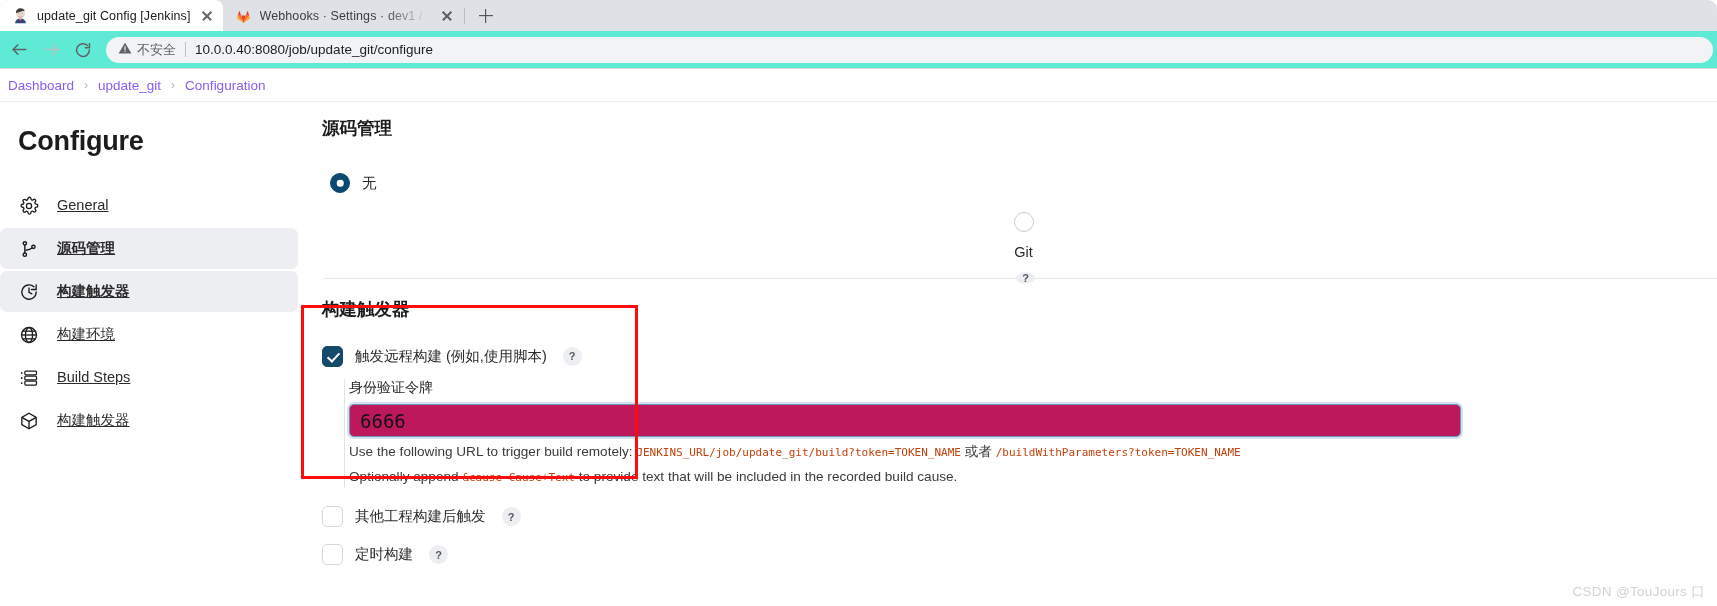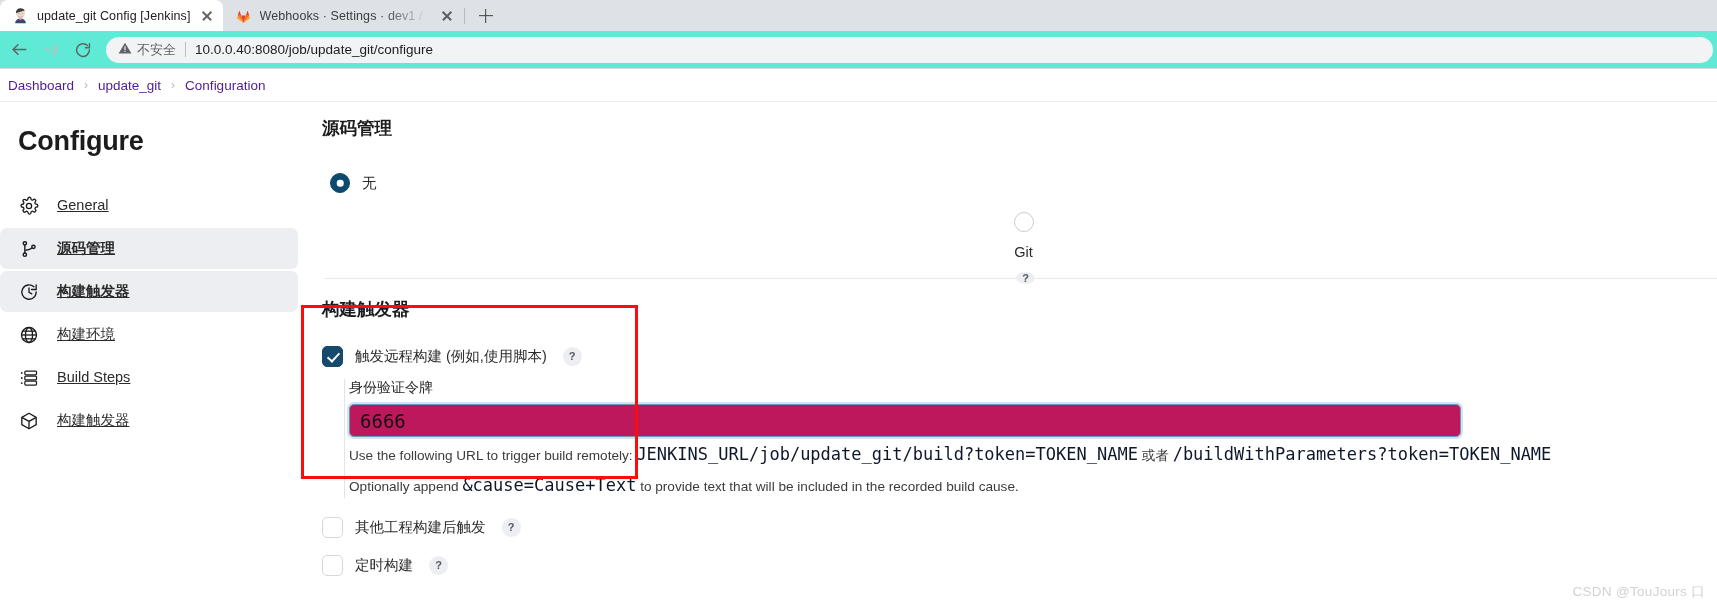--- a/index.html
+++ b/index.html
@@ -135,21 +135,21 @@
   .breadcrumb-bar {
     height: 33px;
     display: flex;
     align-items: center;
     padding: 0 0 0 8px;
     gap: 10px;
     font-size: 13.5px;
     color: #333;
     border-bottom: 1px solid #ebecee;
   }
-  .crumb { color: #4c1d95; }
+  .crumb { color: #8b5cf6; }
   .crumb-sep { color: #b5b8bd; font-size: 12px; }
 
   .body-wrap { display: flex; }
 
   .sidebar {
     width: 300px;
     flex: 0 0 300px;
     padding-top: 10px;
   }
   .sidebar h1 {
@@ -289,22 +289,22 @@
   }
   .help-line {
     font-size: 13.6px;
     color: #3c3c3c;
     margin-top: 5px;
     white-space: nowrap;
     line-height: 1.5;
   }
   .mono {
     font-family: "DejaVu Sans Mono", "Liberation Mono", monospace;
-    font-size: 17px;
-    color: #0f172a;
+    font-size: 11px;
+    color: #c2410c;
   }
 
   
   .annotation-box {
     position: absolute;
     border: 3px solid #fc0d0d;
     pointer-events: none;
     left: 301px;
     top: 305px;
     width: 337px;
@@ -313,21 +313,21 @@
 
   .watermark {
     position: absolute;
     right: 12px;
     bottom: 5px;
     font-size: 13.5px;
     color: #cfd2d6;
     letter-spacing: 0.3px;
     white-space: nowrap;
   }
-  .stage { position: relative; width: 1717px; height: 606px; overflow: hidden; }
+  .stage { position: relative; width: 1717px; height: 606px; overflow: hidden; border-radius: 9px; }
 </style>
 </head>
 <body>
 
 <div class="stage">
 
   <div class="browser-chrome">
 
     <div class="tabstrip">
 

